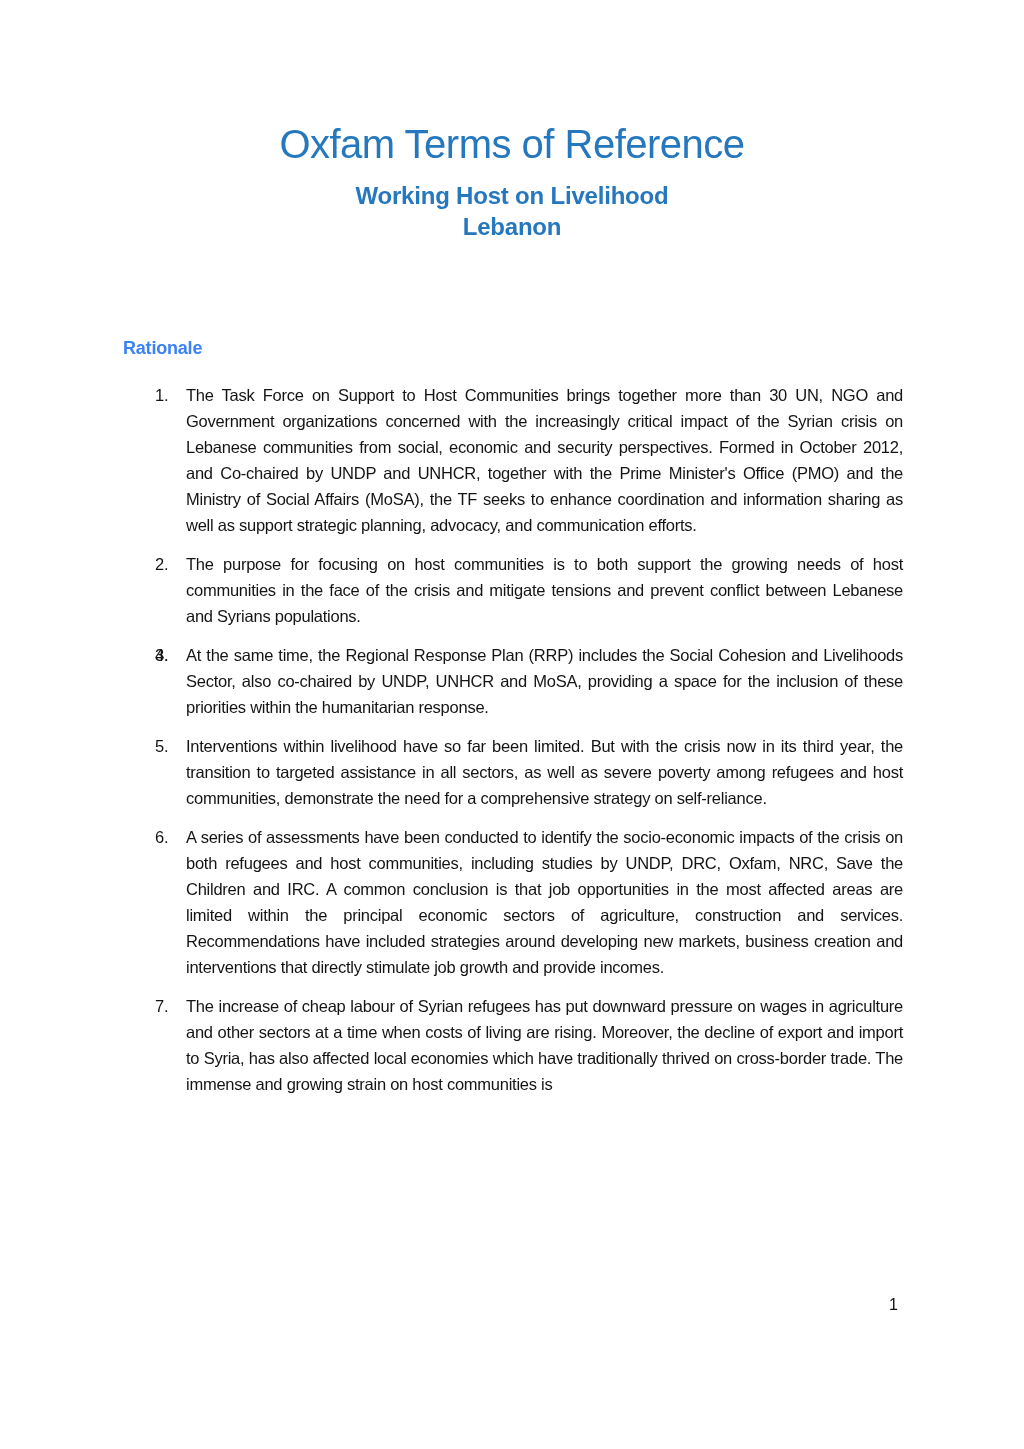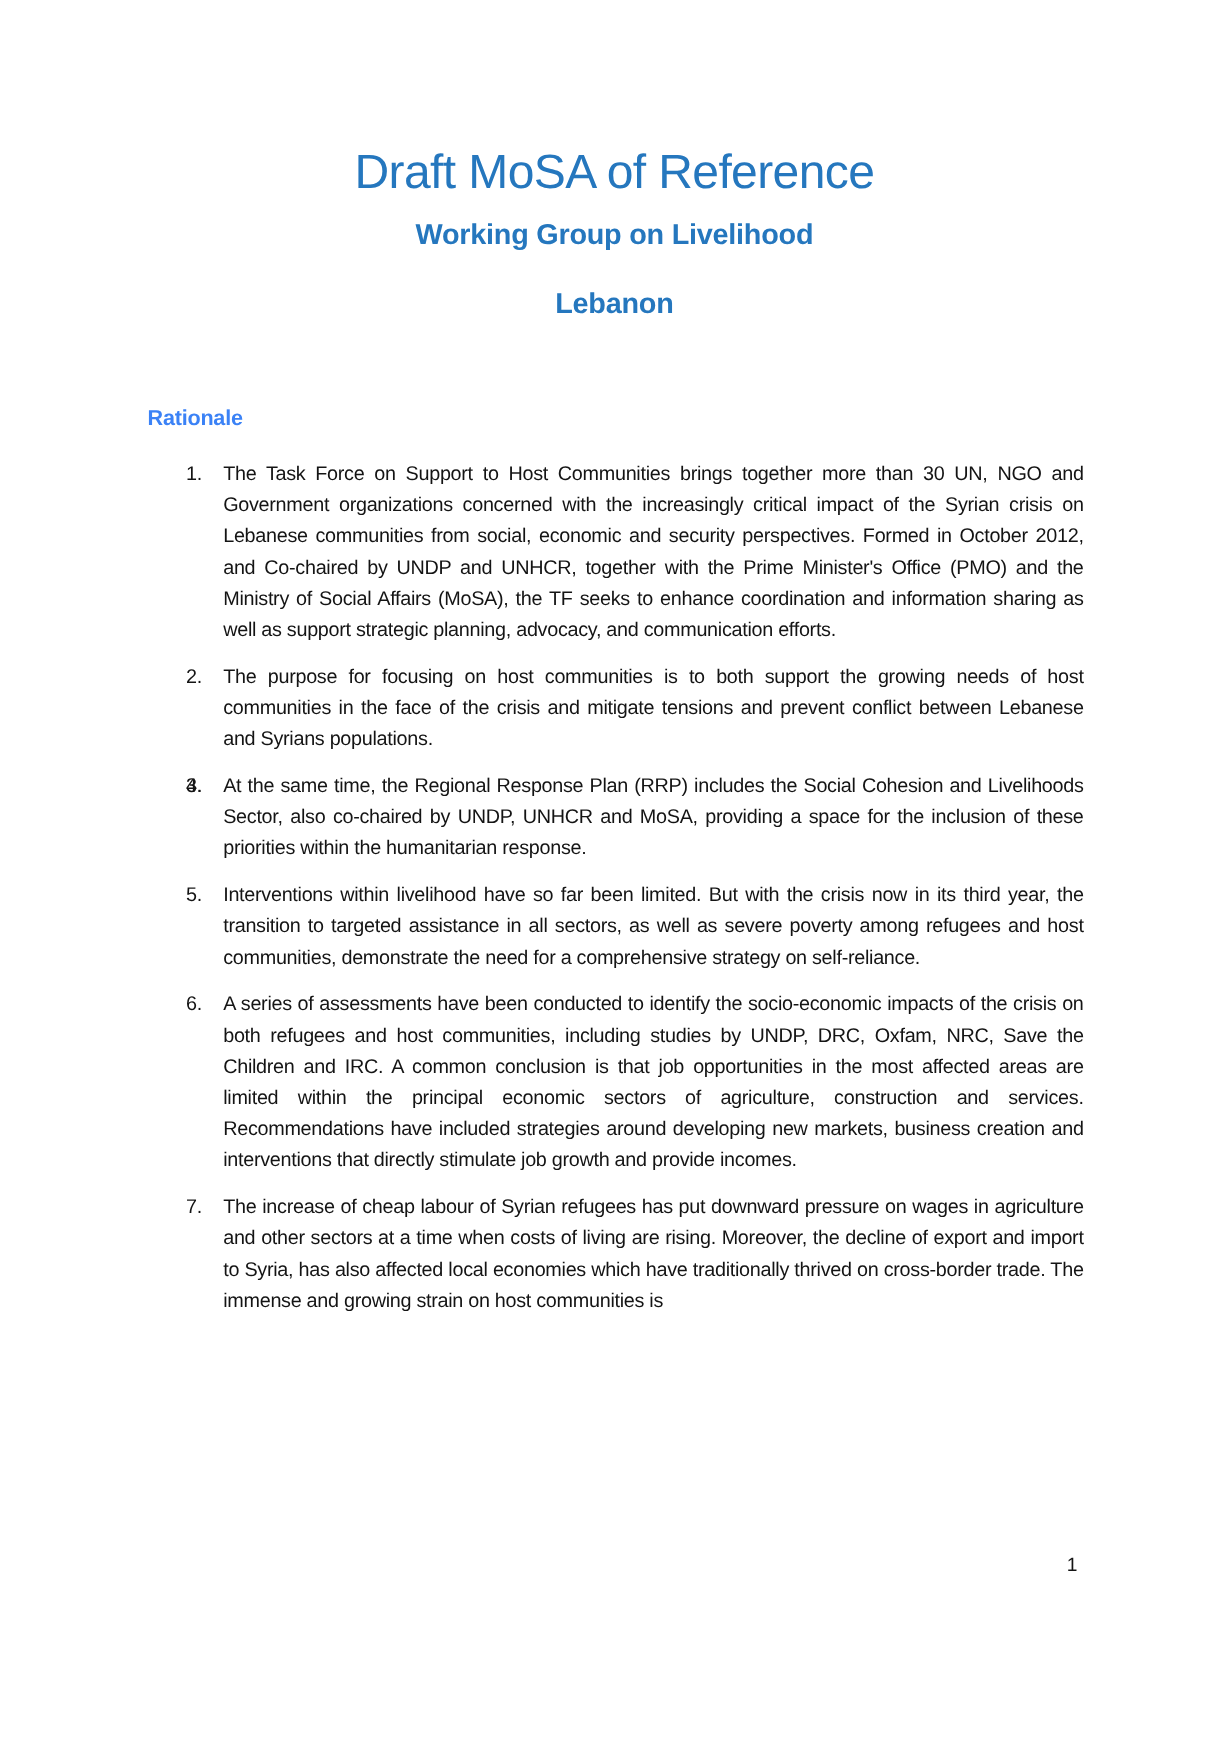--- a/index.html
+++ b/index.html
@@ -32,21 +32,21 @@
     font-size: 24px;
     font-weight: bold;
     color: #2577BE;
     margin-top: 16px;
     letter-spacing: -0.2px;
   }
   .doc-subtitle2 {
     font-size: 24px;
     font-weight: bold;
     color: #2577BE;
-    margin-top: 30px;
+    margin-top: 3px;
     letter-spacing: -0.2px;
   }
   .section-heading {
     position: absolute;
     left: 123px;
     top: 338px;
     font-size: 18px;
     font-weight: bold;
     color: #3b82f6;
     letter-spacing: -0.2px;
@@ -80,22 +80,22 @@
     font-size: 16px;
     color: #141414;
   }
 </style>
 </head>
 <body>
 
 <div class="page">
 
   <div class="title-block">
-    <div class="doc-title">Draft MoSA of Reference</div>
-    <div class="doc-subtitle">Working Group on Livelihood</div>
+    <div class="doc-title">Oxfam Terms of Reference</div>
+    <div class="doc-subtitle">Working Host on Livelihood</div>
     <div class="doc-subtitle2">Lebanon</div>
   </div>
 
   <div class="section-heading">Rationale</div>
 
   <ol class="rationale-list">
     <li class="rationale-item">
       <span class="item-number">1.</span>
       <span>The Task Force on Support to Host Communities brings together more than 30 UN, NGO and Government organizations concerned with the increasingly critical impact of the Syrian crisis on Lebanese communities from social, economic and security perspectives. Formed in October 2012, and Co-chaired by UNDP and UNHCR, together with the Prime Minister's Office (PMO) and the Ministry of Social Affairs (MoSA), the TF seeks to enhance coordination and information sharing as well as support strategic planning, advocacy, and communication efforts.</span>
     </li>

